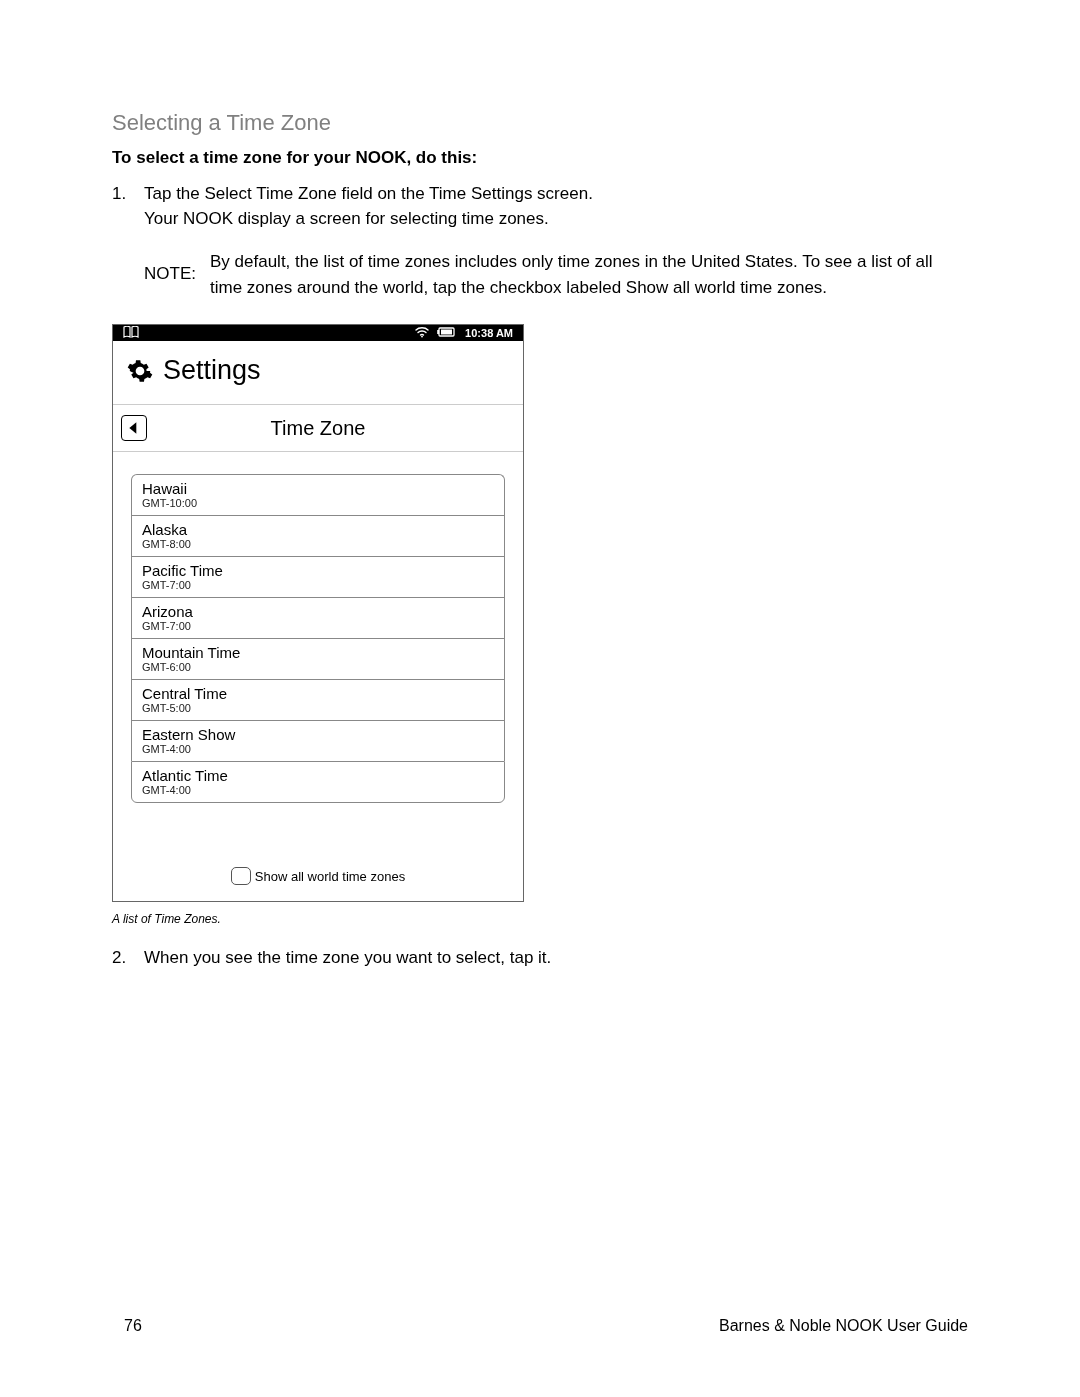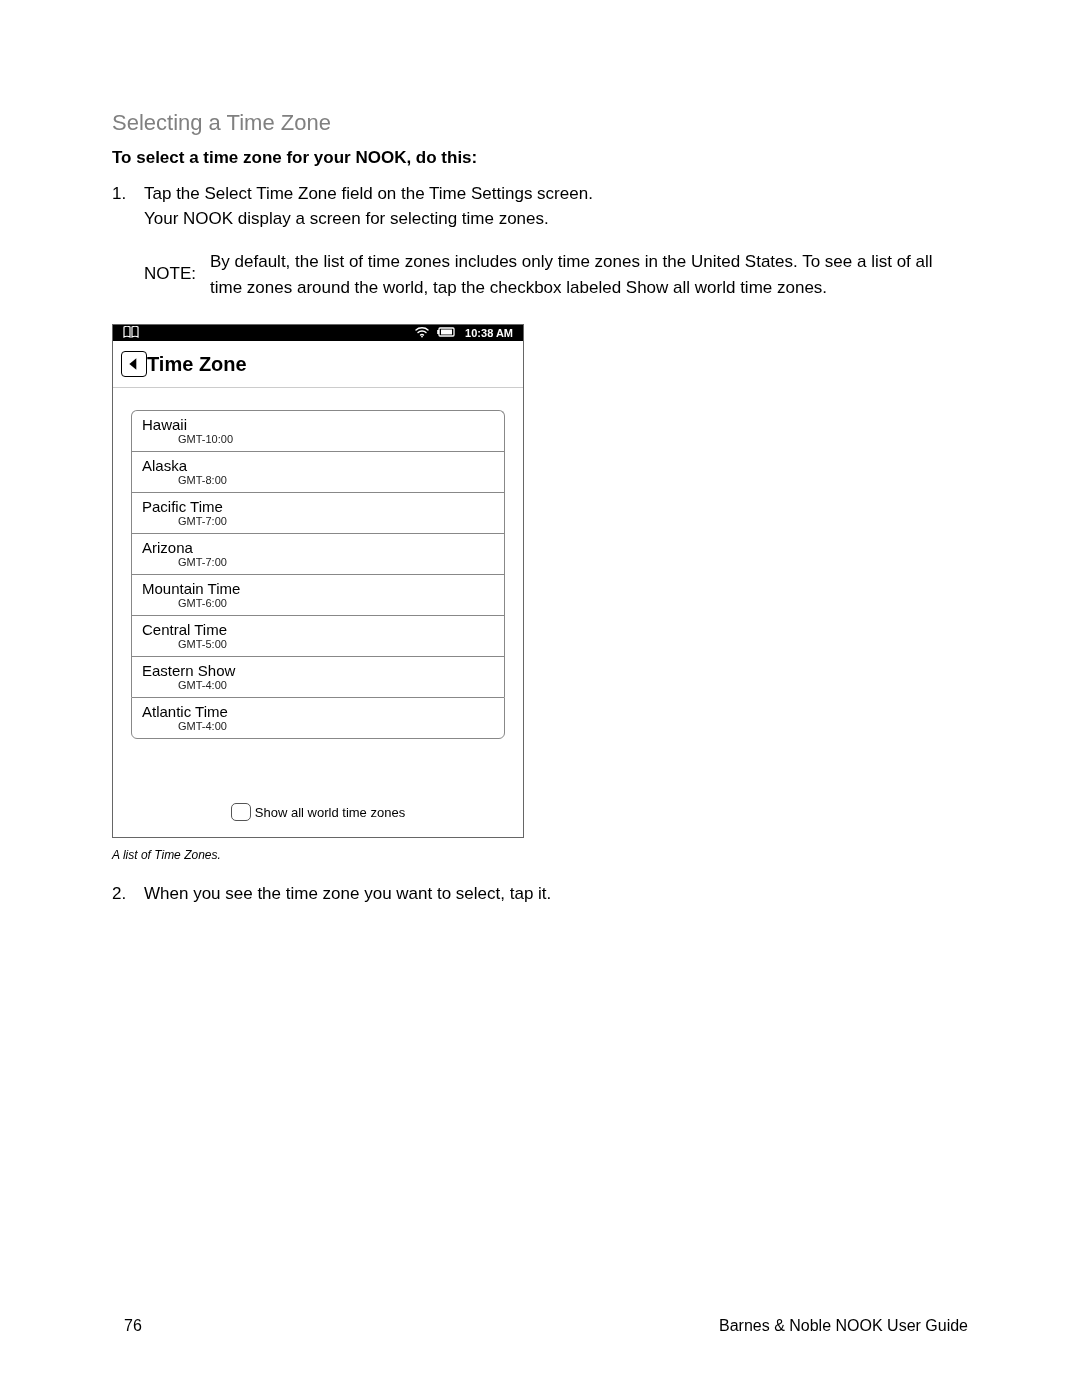--- a/index.html
+++ b/index.html
@@ -22,27 +22,27 @@
   .device { width: 412px; border: 1px solid #666; background: #fff; }
   .statusbar { height: 16px; background: #000; color: #fff; display: flex; align-items: center; padding: 0 10px; font-size: 11px; font-weight: 700; }
   .statusbar .spacer { flex: 1; }
   .statusbar .sb-icon { margin-right: 8px; }
   .settings-hdr { display: flex; align-items: center; gap: 10px; padding: 14px 14px 18px 14px; border-bottom: 1px solid #ccc; }
   .settings-hdr .gear { width: 26px; height: 26px; }
   .settings-title { font-size: 27px; font-weight: 300; }
   .subhdr { display: flex; align-items: center; padding: 10px 8px; border-bottom: 1px solid #ccc; }
   .back-btn { width: 26px; height: 26px; border: 1.5px solid #000; border-radius: 4px; display: flex; align-items: center; justify-content: center; }
   .back-btn svg { width: 14px; height: 14px; }
-  .subhdr-title { flex: 1; font-size: 20px; font-weight: 700; padding-right: 26px; }
+  .subhdr-title { flex: 1; text-align: center; font-size: 20px; font-weight: 400; padding-right: 26px; }
   .tz-list { padding: 22px 18px 50px 18px; }
   .tz-item { border: 1px solid #888; border-bottom: none; padding: 5px 10px 6px 10px; }
   .tz-item:first-child { border-top-left-radius: 6px; border-top-right-radius: 6px; }
   .tz-item:last-child { border-bottom: 1px solid #888; border-bottom-left-radius: 6px; border-bottom-right-radius: 6px; }
   .tz-name { font-size: 15px; font-family: Arial, Helvetica, sans-serif; }
-  .tz-gmt { font-size: 11px; font-family: Arial, Helvetica, sans-serif; color: #222; margin-left: 36px; }
+  .tz-gmt { font-size: 11px; font-family: Arial, Helvetica, sans-serif; color: #222; }
   .show-all-row { display: flex; align-items: center; justify-content: center; gap: 4px; padding: 14px 0 16px 0; font-size: 13px; font-family: Arial, Helvetica, sans-serif; }
   .chk { width: 20px; height: 18px; border: 1px solid #555; border-radius: 5px; }
 </style>
 </head>
 <body>
 
 <div class="page">
 
   <div class="section-heading">Selecting a Time Zone</div>
 
@@ -82,20 +82,29 @@
       <span class="sb-icon">
         <svg width="20" height="10" viewBox="0 0 20 10">
             <rect x="2" y="1" width="15" height="8" rx="1" fill="none" stroke="#fff" stroke-width="1.3"></rect>
             <rect x="0.2" y="3" width="2" height="4" fill="#fff"></rect>
             <rect x="4" y="2.5" width="11" height="5" fill="#fff"></rect>
           </svg>
       </span>
       <span>10:38 AM</span>
     </div>
 
+    <div class="settings-hdr">
+      <span class="gear">
+        <svg viewBox="0 0 24 24" width="26" height="26">
+            <path fill="#000" d="M12 8a4 4 0 1 0 0 8 4 4 0 0 0 0-8zm9.4 4c0 .6-.05 1.1-.14 1.6l2.1 1.6-2 3.5-2.5-1a8 8 0 0 1-2.8 1.6l-.4 2.7h-4l-.4-2.7a8 8 0 0 1-2.8-1.6l-2.5 1-2-3.5 2.1-1.6A8.5 8.5 0 0 1 2.6 12c0-.6.05-1.1.14-1.6L.64 8.8l2-3.5 2.5 1a8 8 0 0 1 2.8-1.6L8.3 2h4l.4 2.7a8 8 0 0 1 2.8 1.6l2.5-1 2 3.5-2.1 1.6c.09.5.14 1 .14 1.6z" fill-rule="evenodd"></path>
+            <circle cx="12" cy="12" r="2.2" fill="#fff"></circle>
+          </svg>
+      </span>
+      <span class="settings-title">Settings</span>
+    </div>
 
     <div class="subhdr">
       <span class="back-btn">
         <svg viewBox="0 0 12 12">
             <path d="M8 1 L2 6 L8 11 Z" fill="#000"></path>
           </svg>
       </span>
       <span class="subhdr-title">Time Zone</span>
     </div>
 

